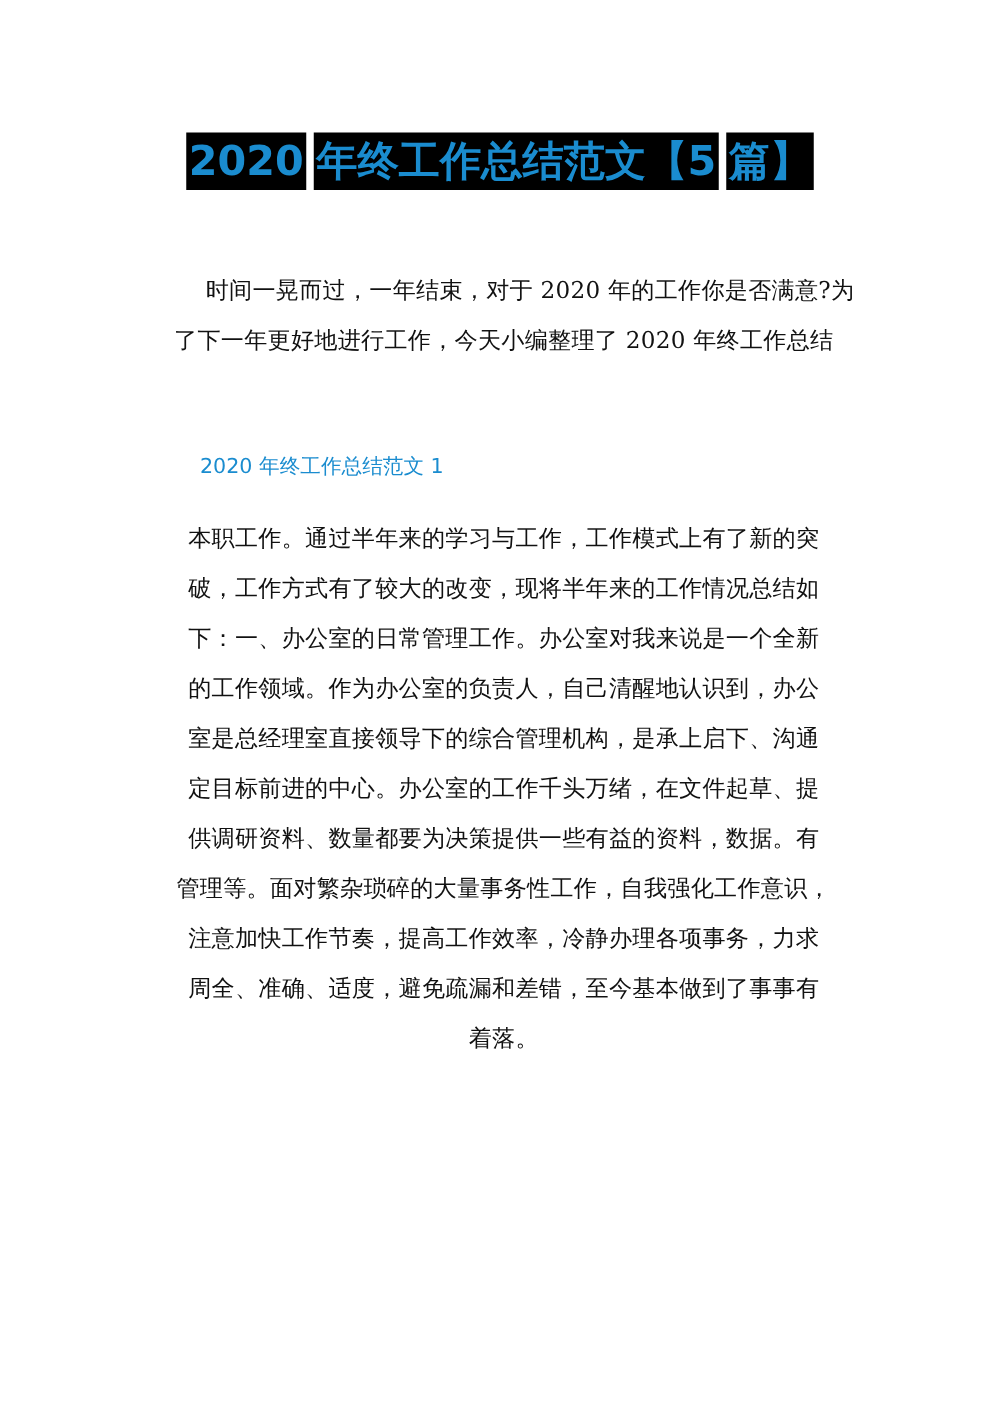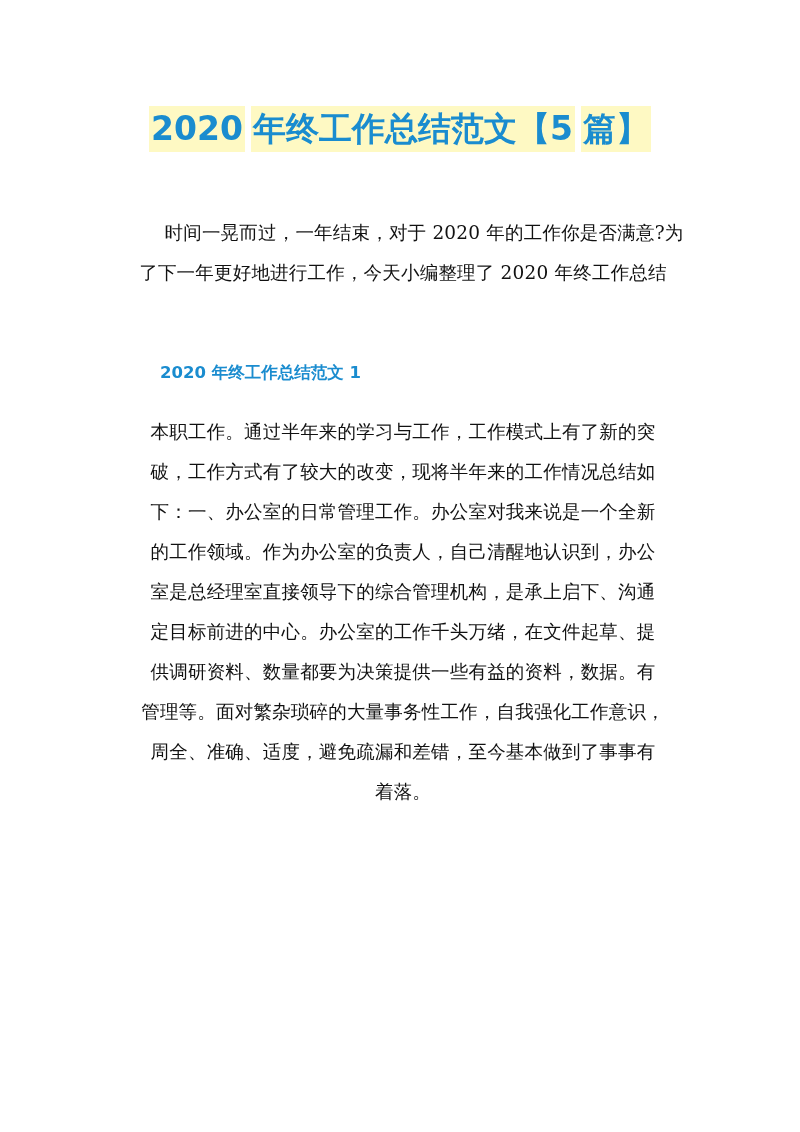--- a/index.html
+++ b/index.html
@@ -27,21 +27,21 @@
       width: 800px;
       text-align: center;
       font-family: "DejaVu Sans", "Liberation Sans", sans-serif;
       font-weight: bold;
       font-size: 33px;
       line-height: 46px;
       color: #1a8ccf;
       white-space: nowrap;
     }
     .title .run {
-      background: #fef9c3;
+      background: #000000;
       padding: 0 2px;
       display: inline-block;
     }
     .title .gap {
       display: inline-block;
       width: 6px;
     }
     .body-text {
       position: absolute;
       left: 118px;
@@ -59,21 +59,21 @@
       white-space: nowrap;
     }
     .indent {
       padding-left: 42px;
     }
     .subheading {
       position: absolute;
       top: 358px;
       left: 160px;
       font-family: "DejaVu Sans", "Liberation Sans", sans-serif;
-      font-weight: bold;
+      font-weight: normal;
       font-size: 16.5px;
       line-height: 30px;
       color: #1a8ccf;
       white-space: nowrap;
     }
     .para {
       top: 412px;
     }
   </style>
 </head>
@@ -94,17 +94,18 @@
 
   <div class="body-text para">
     <span class="line">本职工作。通过半年来的学习与工作，工作模式上有了新的突</span>
     <span class="line">破，工作方式有了较大的改变，现将半年来的工作情况总结如</span>
     <span class="line">下：一、办公室的日常管理工作。办公室对我来说是一个全新</span>
     <span class="line">的工作领域。作为办公室的负责人，自己清醒地认识到，办公</span>
     <span class="line">室是总经理室直接领导下的综合管理机构，是承上启下、沟通</span>
     <span class="line">定目标前进的中心。办公室的工作千头万绪，在文件起草、提</span>
     <span class="line">供调研资料、数量都要为决策提供一些有益的资料，数据。有</span>
     <span class="line">管理等。面对繁杂琐碎的大量事务性工作，自我强化工作意识，</span>
+    <span class="line">注意加快工作节奏，提高工作效率，冷静办理各项事务，力求</span>
     <span class="line">周全、准确、适度，避免疏漏和差错，至今基本做到了事事有</span>
     <span class="line">着落。</span>
   </div>
 
 </div>
 
 </body></html>

